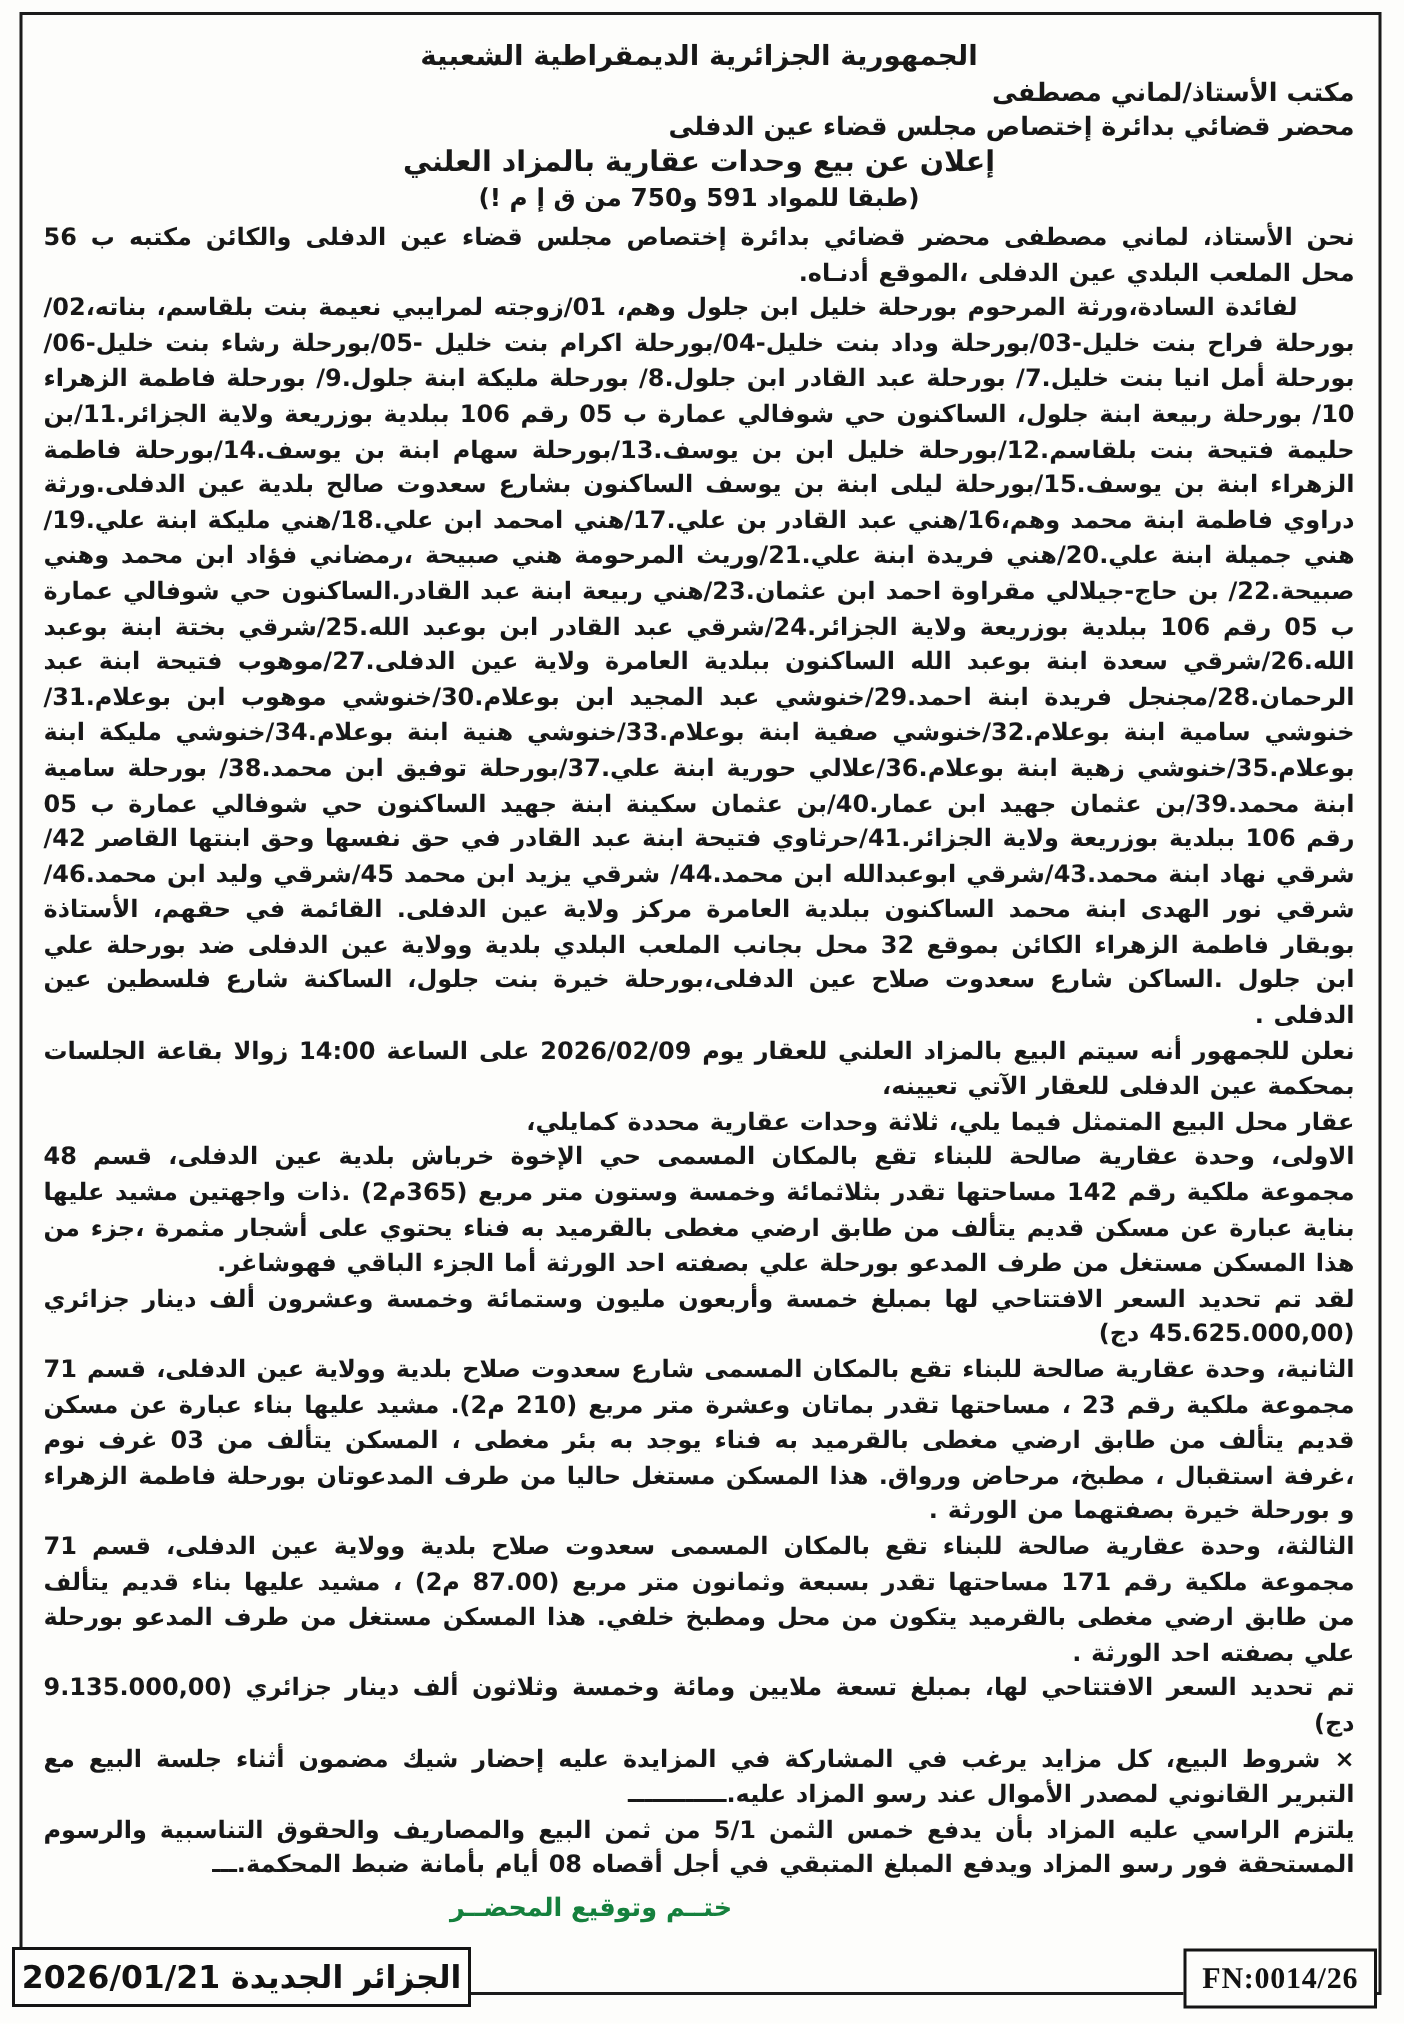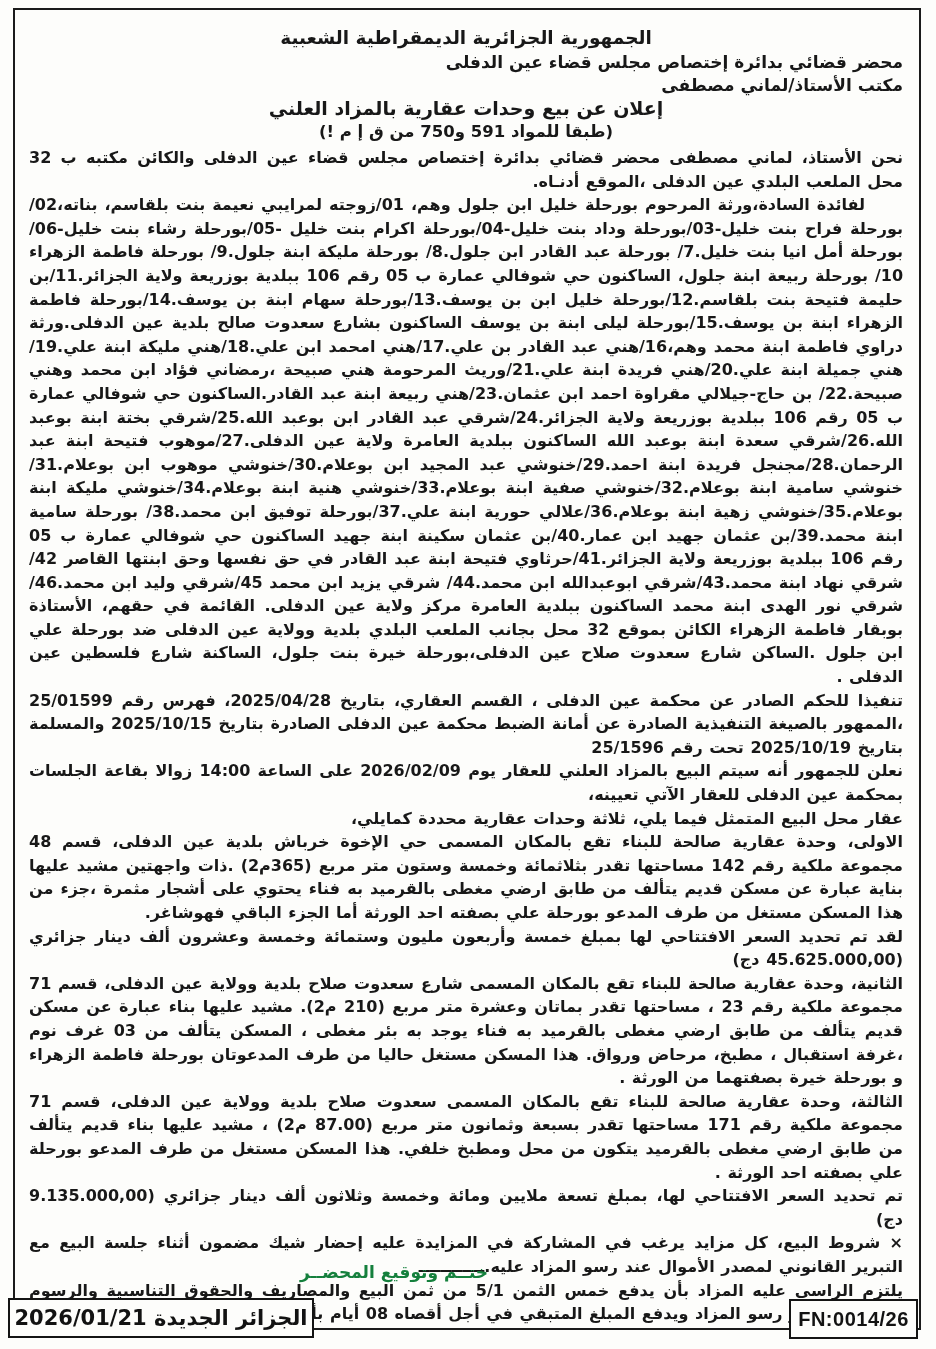--- a/index.html
+++ b/index.html
@@ -72,47 +72,46 @@
     width: 306px; height: 40px;
     direction: rtl;
     font-size: 21px;
     font-family: "DejaVu Sans", sans-serif;
   }
   .box.refnum {
     left: 789px; top: 1299px;
     width: 129px; height: 40px;
     direction: ltr;
     font-size: 20px;
-    font-family: Liberation Sans, sans-serif;
+    font-family: Liberation Serif, serif;
     letter-spacing: 0.5px;
     text-align: right;
   }
 </style>
 </head>
 <body>
 
 <div class="page">
 
   <div class="frame">
 
     <div class="hdr center republic">الجمهورية الجزائرية الديمقراطية الشعبية</div>
 
+    <div class="hdr right office">مكتب الأستاذ/لماني مصطفى</div>
+
     <div class="hdr right bailiff">محضر قضائي بدائرة إختصاص  مجلس قضاء عين الدفلى</div>
-
-    <div class="hdr right office">مكتب الأستاذ/لماني مصطفى</div>
 
     <div class="hdr center title">إعلان عن بيع وحدات عقارية بالمزاد العلني</div>
 
     <div class="hdr center basis">(طبقا للمواد 591 و750 من ق إ م !)</div>
 
-    <p class="body-par">نحن الأستاذ، لماني مصطفى محضر قضائي بدائرة إختصاص مجلس قضاء عين الدفلى والكائن مكتبه ب 32 محل الملعب البلدي عين الدفلى ،الموقع أدنـاه.</p>
+    <p class="body-par">نحن الأستاذ، لماني مصطفى محضر قضائي بدائرة إختصاص مجلس قضاء عين الدفلى والكائن مكتبه ب 56 محل الملعب البلدي عين الدفلى ،الموقع أدنـاه.</p>
 
     <p class="body-par indent">لفائدة السادة،ورثة المرحوم بورحلة خليل ابن جلول وهم، 01/زوجته لمرايبي نعيمة بنت بلقاسم، بناته،02/ بورحلة فراح بنت خليل-03/بورحلة وداد بنت خليل-04/بورحلة اكرام بنت خليل -05/بورحلة رشاء بنت خليل-06/بورحلة أمل انيا بنت خليل.7/ بورحلة عبد القادر ابن جلول.8/ بورحلة مليكة ابنة جلول.9/ بورحلة فاطمة الزهراء 10/ بورحلة ربيعة ابنة جلول، الساكنون حي شوفالي عمارة ب 05 رقم 106 ببلدية بوزريعة ولاية الجزائر.11/بن حليمة فتيحة بنت بلقاسم.12/بورحلة خليل ابن بن يوسف.13/بورحلة سهام ابنة بن يوسف.14/بورحلة فاطمة الزهراء ابنة بن يوسف.15/بورحلة ليلى ابنة بن يوسف الساكنون بشارع سعدوت صالح بلدية عين الدفلى.ورثة دراوي فاطمة ابنة محمد وهم،16/هني عبد القادر بن علي.17/هني امحمد ابن علي.18/هني مليكة ابنة علي.19/ هني جميلة ابنة علي.20/هني فريدة ابنة علي.21/وريث المرحومة هني صبيحة ،رمضاني فؤاد ابن محمد وهني صبيحة.22/ بن حاج-جيلالي مقراوة احمد ابن عثمان.23/هني ربيعة ابنة عبد القادر.الساكنون حي شوفالي عمارة ب 05 رقم 106 ببلدية بوزريعة ولاية الجزائر.24/شرقي عبد القادر ابن بوعبد الله.25/شرقي بختة ابنة بوعبد الله.26/شرقي سعدة ابنة بوعبد الله الساكنون ببلدية العامرة ولاية عين الدفلى.27/موهوب فتيحة ابنة عبد الرحمان.28/مجنجل فريدة ابنة احمد.29/خنوشي عبد المجيد ابن بوعلام.30/خنوشي موهوب ابن بوعلام.31/خنوشي سامية ابنة بوعلام.32/خنوشي صفية ابنة بوعلام.33/خنوشي هنية ابنة بوعلام.34/خنوشي مليكة ابنة بوعلام.35/خنوشي زهية ابنة بوعلام.36/علالي حورية ابنة علي.37/بورحلة توفيق ابن محمد.38/ بورحلة سامية ابنة محمد.39/بن عثمان جهيد ابن عمار.40/بن عثمان سكينة ابنة جهيد الساكنون حي شوفالي عمارة ب 05 رقم 106 ببلدية بوزريعة ولاية الجزائر.41/حرثاوي فتيحة ابنة عبد القادر في حق نفسها وحق ابنتها القاصر 42/شرقي نهاد ابنة محمد.43/شرقي ابوعبدالله ابن محمد.44/ شرقي يزيد ابن محمد 45/شرقي وليد ابن محمد.46/شرقي نور الهدى ابنة محمد الساكنون ببلدية العامرة مركز ولاية عين الدفلى. القائمة في حقهم، الأستاذة بوبقار فاطمة الزهراء الكائن بموقع 32 محل بجانب الملعب البلدي بلدية وولاية عين الدفلى ضد بورحلة علي ابن جلول .الساكن شارع سعدوت صلاح عين الدفلى،بورحلة خيرة بنت جلول، الساكنة شارع فلسطين عين الدفلى .</p>
 
-    <p class="body-par">تنفيذا للحكم الصادر عن محكمة عين الدفلى ، القسم العقاري، بتاريخ 2025/04/28، فهرس رقم 25/01599 ،الممهور بالصيغة التنفيذية الصادرة عن أمانة الضبط محكمة عين الدفلى الصادرة بتاريخ 2025/10/15 والمسلمة بتاريخ 2025/10/19 تحت رقم 25/1596</p>
 
     <p class="body-par">نعلن للجمهور أنه سيتم البيع بالمزاد العلني للعقار يوم 2026/02/09 على الساعة 14:00 زوالا بقاعة الجلسات بمحكمة عين الدفلى للعقار الآتي تعيينه،</p>
 
     <p class="body-par">عقار محل البيع المتمثل فيما يلي، ثلاثة وحدات عقارية محددة كمايلي،</p>
 
     <p class="body-par">الاولى، وحدة عقارية صالحة للبناء تقع بالمكان المسمى حي الإخوة خرباش بلدية عين الدفلى، قسم 48 مجموعة ملكية رقم 142 مساحتها تقدر بثلاثمائة وخمسة وستون متر مربع (365م2) .ذات واجهتين مشيد عليها بناية عبارة عن مسكن قديم يتألف من طابق ارضي مغطى بالقرميد به فناء يحتوي على أشجار مثمرة ،جزء من هذا المسكن  مستغل من طرف المدعو بورحلة علي بصفته احد الورثة أما الجزء الباقي فهوشاغر.</p>
 
     <p class="body-par">لقد تم تحديد السعر الافتتاحي لها بمبلغ خمسة وأربعون مليون وستمائة وخمسة وعشرون ألف دينار جزائري (45.625.000,00 دج)</p>
 
     <p class="body-par">الثانية، وحدة عقارية صالحة للبناء تقع بالمكان المسمى شارع سعدوت صلاح بلدية وولاية عين الدفلى، قسم 71 مجموعة ملكية رقم 23 ، مساحتها تقدر بماتان وعشرة متر مربع (210 م2). مشيد عليها بناء عبارة عن مسكن قديم يتألف من طابق ارضي مغطى بالقرميد به فناء يوجد به بئر مغطى ، المسكن يتألف من 03 غرف نوم ،غرفة استقبال ، مطبخ، مرحاض ورواق. هذا المسكن مستغل حاليا من طرف المدعوتان بورحلة فاطمة الزهراء و بورحلة خيرة بصفتهما من الورثة .</p>

